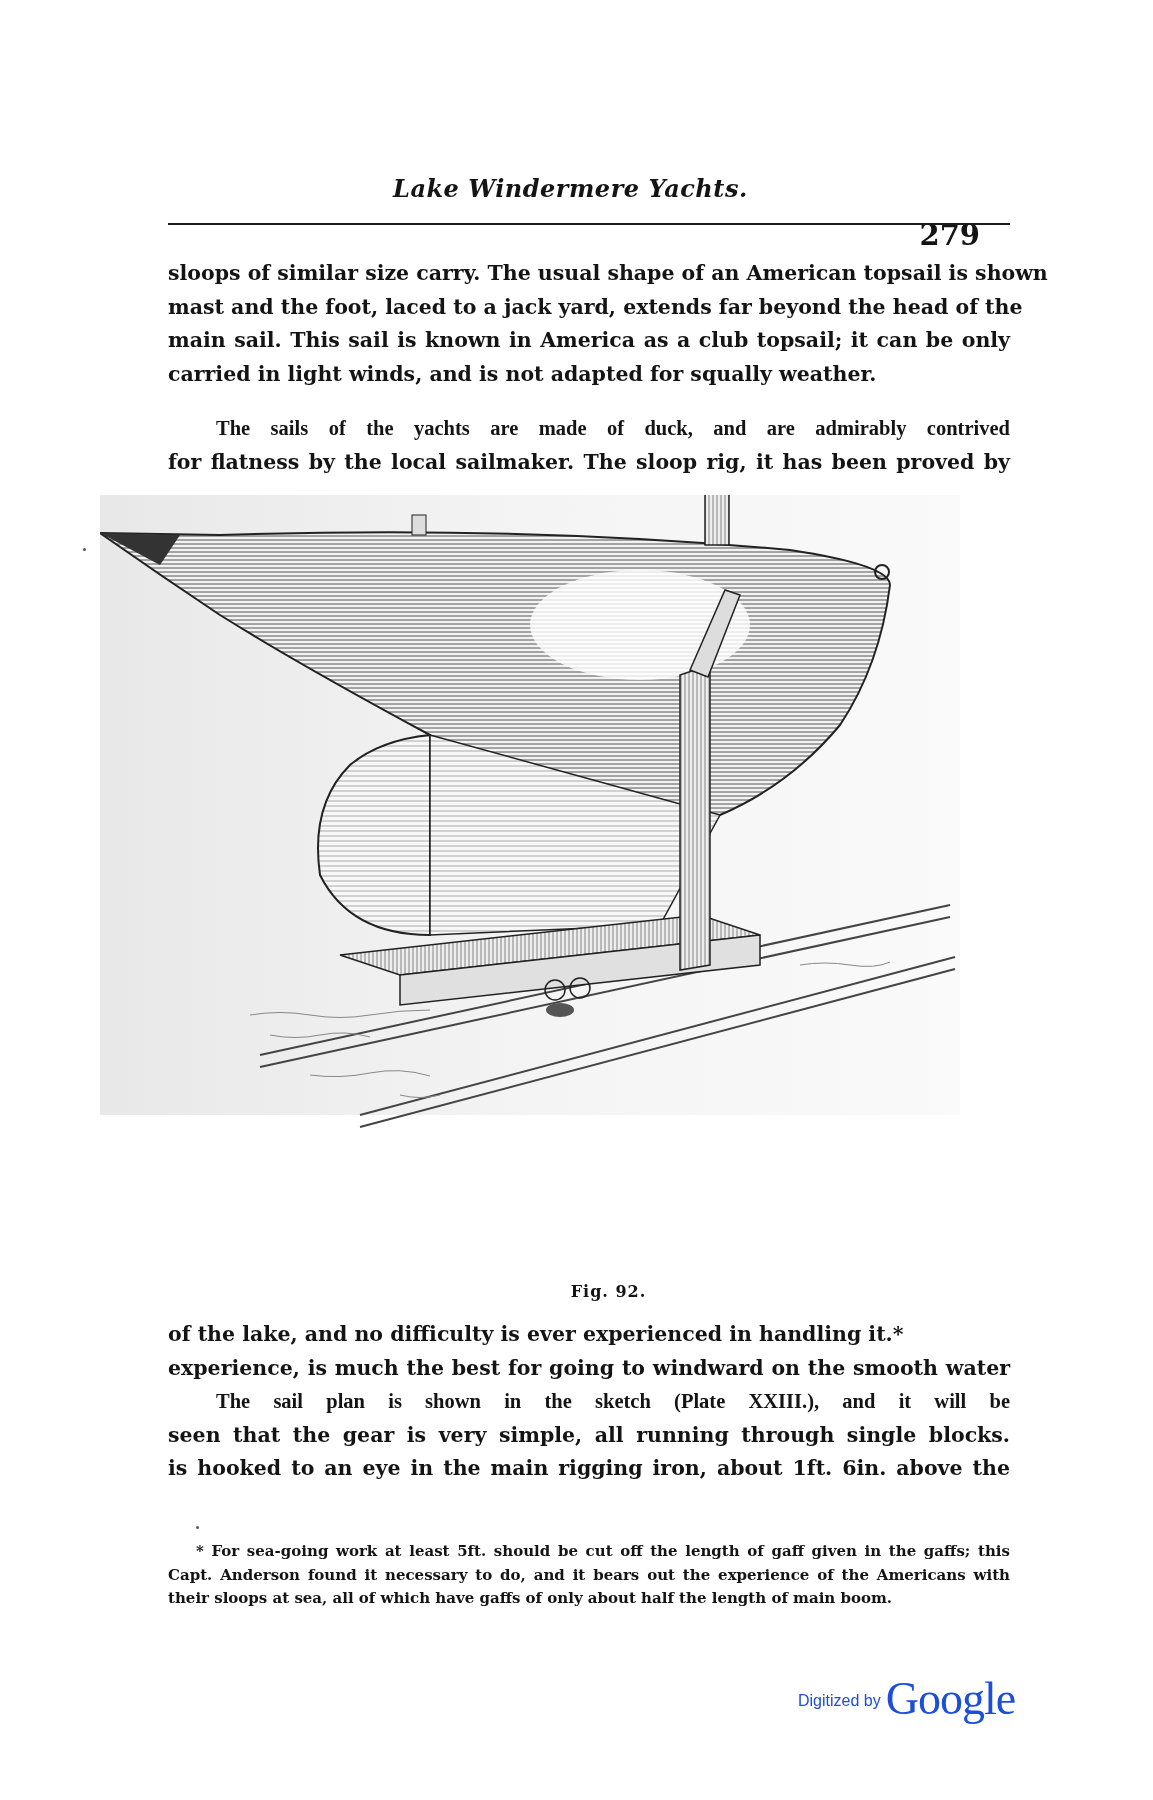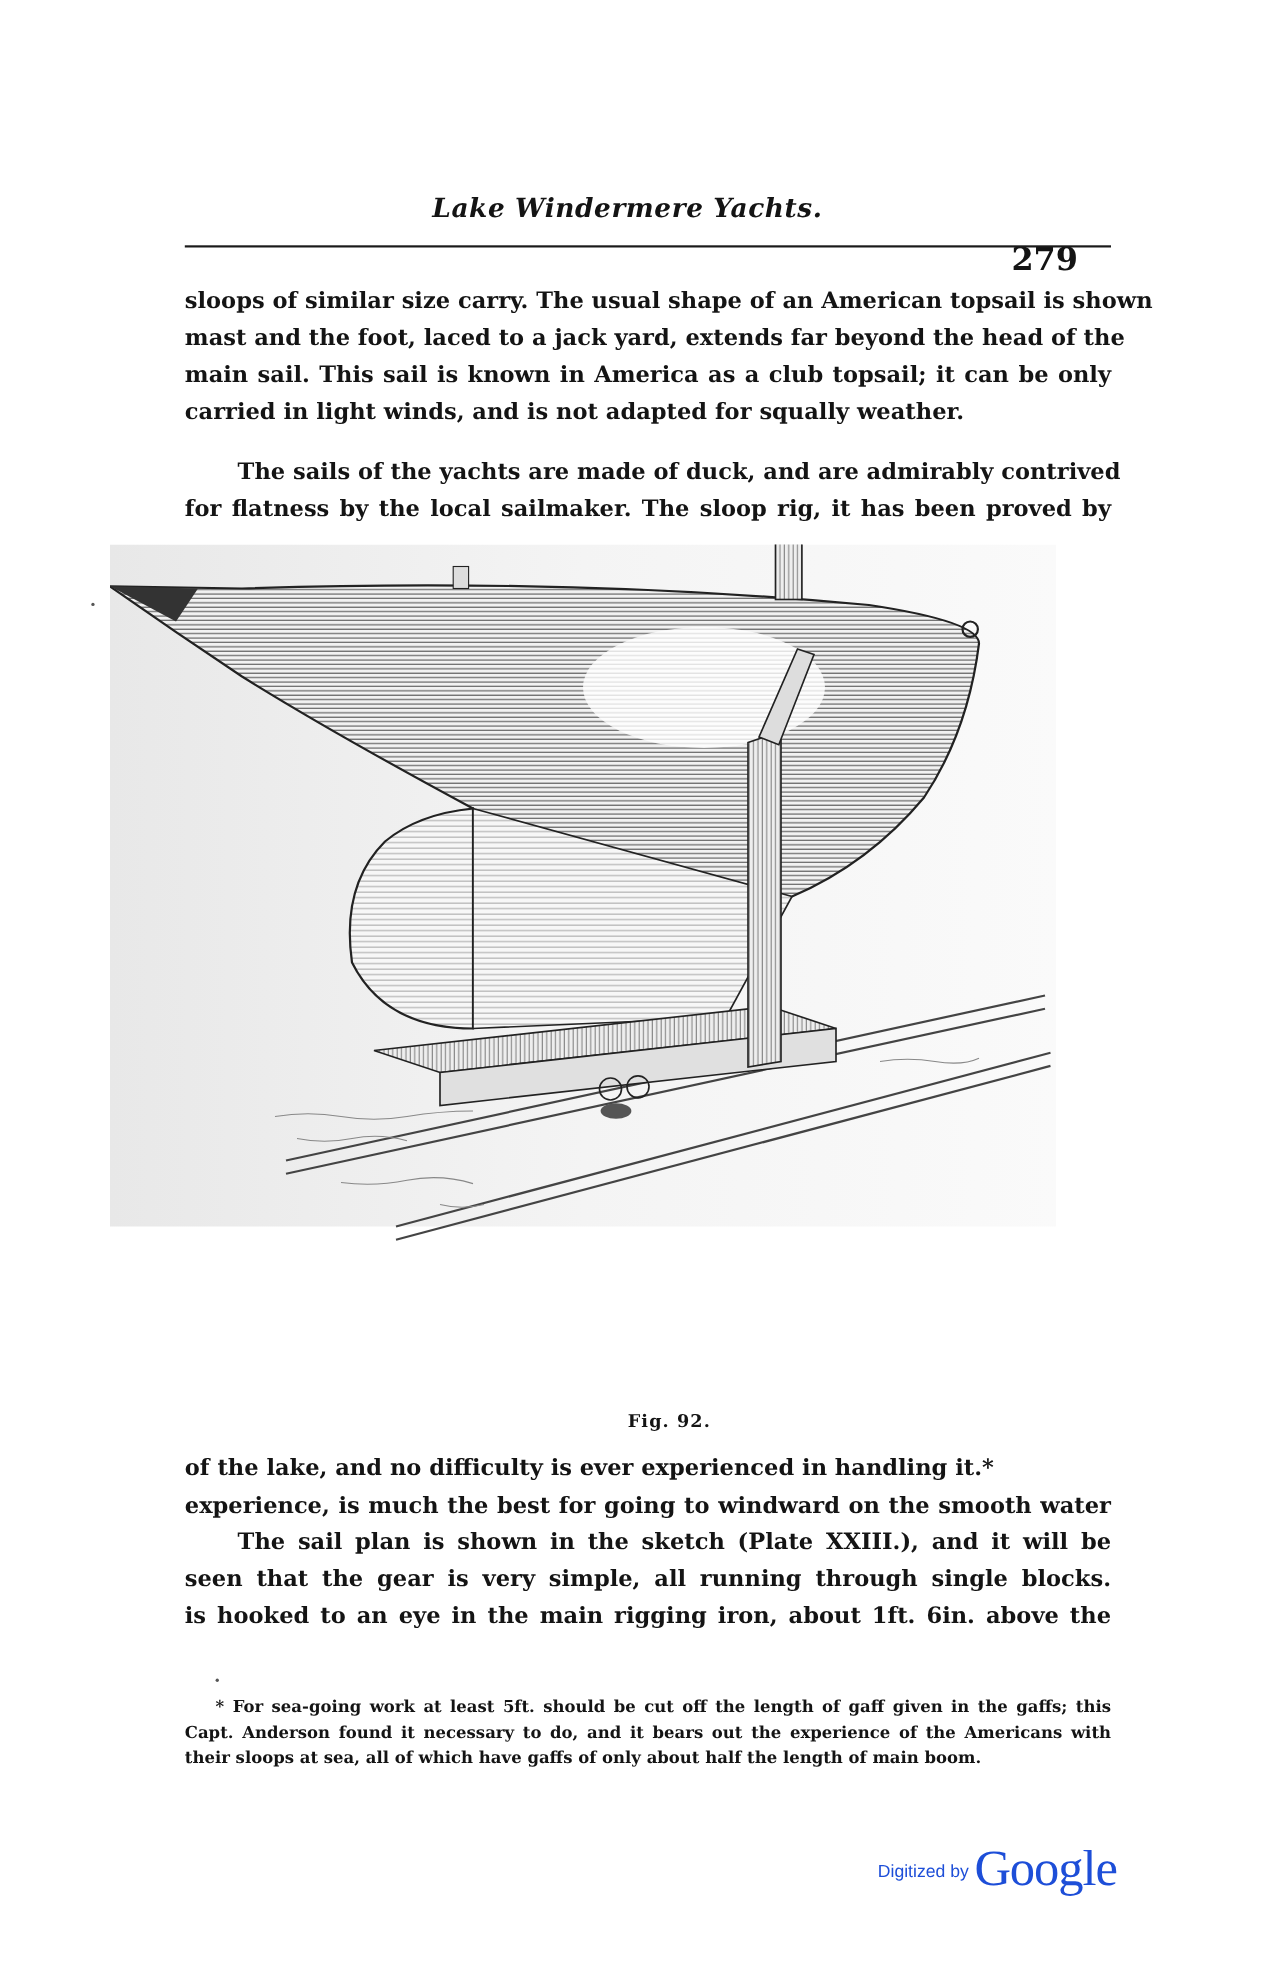--- a/index.html
+++ b/index.html
@@ -7,21 +7,21 @@
          font-family: "DejaVu Serif", "Liberation Serif", serif; color: #141414; }
   .header { position: absolute; left: 168px; top: 168px; width: 842px; height: 44px; }
   .running-title { position: absolute; left: 225px; top: 6px; font-size: 24px; font-style: italic; font-weight: bold;
                    letter-spacing: 0.5px; }
   .page-number { position: absolute; right: 30px; top: 6px; font-size: 29px; font-weight: bold; margin-top: 44px; }
   .rule { position: absolute; left: 168px; top: 223px; width: 842px; height: 2px; background: #1a1a1a; }
   .para { position: absolute; left: 168px; width: 842px; font-size: 20.5px; font-weight: bold; line-height: 33.5px;
           text-align: justify; margin: 0; }
   .para .line { display: block; text-align: justify; text-align-last: justify; white-space: nowrap; }
   .para .line.last { text-align-last: left; }
-  .indent { padding-left: 48px; }
+  .indent { padding-left: 48px; font-family: Liberation Serif, serif; }
   .figure { position: absolute; left: 100px; top: 495px; width: 995px; height: 790px; }
   .caption { position: absolute; left: 0; width: 1153px; top: 1282px; text-align: center; font-size: 16px;
              font-weight: bold; letter-spacing: 1px; padding-left: 32px; }
   .footnote { position: absolute; left: 168px; width: 842px; top: 1540px; font-size: 15px; font-weight: bold;
               line-height: 23.5px; }
   .footnote .line { display: block; white-space: nowrap; text-align: justify; text-align-last: justify; }
   .footnote .line.last { text-align-last: left; }
   .fn-indent { padding-left: 28px; }
   .watermark { position: absolute; left: 798px; top: 1672px; color: #1d4ed8; white-space: nowrap; }
   .wm-small { font-family: "Liberation Sans", sans-serif; font-size: 16px; vertical-align: 8px; }

